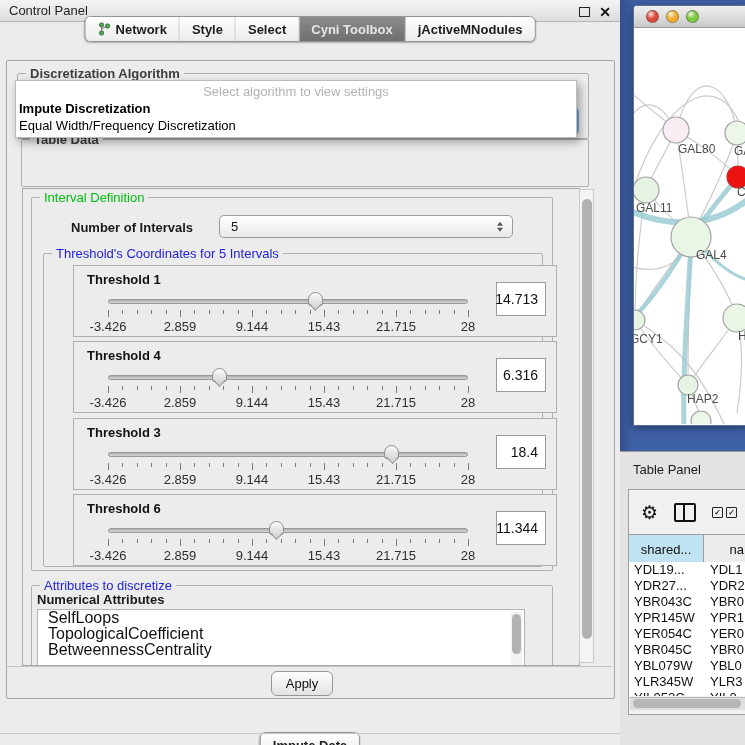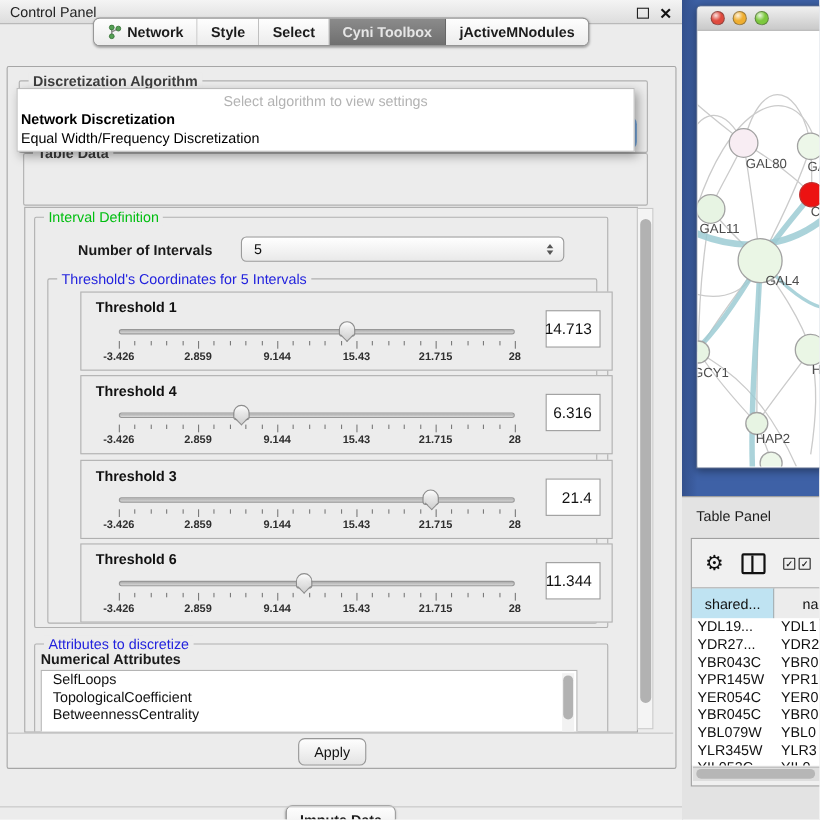--- a/index.html
+++ b/index.html
@@ -67,25 +67,25 @@
   .slider{position:absolute;left:34px;top:26px;width:360px;height:40px;}
   .track{position:absolute;left:0;top:7px;width:100%;height:5px;border:1px solid #979797;border-radius:4px;
          background:linear-gradient(#adadad,#d6d6d6);box-sizing:border-box;}
   .thumb{position:absolute;top:0px;width:15px;height:14px;margin-left:-8px;border:1px solid #8d8d8d;
          border-radius:8px 8px 3px 3px;background:linear-gradient(#fdfdfd,#d4d4d4);box-sizing:border-box;z-index:2;}
   .thumb::after{content:"";position:absolute;left:2.2px;top:7.2px;width:8px;height:8px;
          background:linear-gradient(135deg,#ececec,#cfcfcf);border-right:1px solid #8d8d8d;border-bottom:1px solid #8d8d8d;
          transform:rotate(45deg);}
   .tick{position:absolute;top:18px;width:1px;height:4px;background:#7a7a7a;}
   .tick.major{height:7px;}
-  .tlab{position:absolute;top:27px;transform:translateX(-50%);font-size:10px;font-weight:bold;color:#2e2e2e;white-space:nowrap;}
+  .tlab{position:absolute;top:27px;transform:translateX(-50%);font-size:13px;font-weight:normal;color:#2e2e2e;white-space:nowrap;}
   .valbox{position:absolute;right:10px;top:16px;width:50px;height:34px;border:1px solid #9a9a9a;background:#fff;
           display:flex;align-items:center;justify-content:flex-end;padding-right:7px;box-sizing:border-box;font-size:14px;color:#111;}
   #attr-list{left:36px;top:608px;width:486px;height:70px;background:#fff;border:1px solid #b4b4b4;overflow:hidden;}
-  .attr-item{padding-left:10px;line-height:16px;font-size:13px;color:#111;white-space:nowrap;}
+  .attr-item{padding-left:10px;line-height:16px;font-size:16px;color:#111;white-space:nowrap;}
   #attr-scroll{position:absolute;right:2px;top:2px;width:11px;height:54px;background:#f2f2f2;}
   #attr-thumb{position:absolute;left:1px;top:2px;width:9px;height:40px;background:#b2b2b2;border-radius:5px;}
 
   
   #apply-row{left:7px;top:666px;width:605px;border-top:1px solid #c2c2c2;}
   #apply-btn{left:271px;top:671px;width:60px;height:23px;border:1px solid #979797;border-radius:6px;
              background:linear-gradient(#fefefe,#e3e3e3);display:flex;align-items:center;justify-content:center;font-size:13px;color:#111;}
 
   
   #desktop{left:620px;top:0;width:125px;height:451px;background:linear-gradient(90deg,#33508c,#3e61a6 14px,#3e61a6);}
@@ -306,21 +306,21 @@
               <div class="tick" style="left: 92%;"></div>
               <div class="tick" style="left: 96%;"></div>
               <div class="tick major" style="left: 100%;"></div>
               <div class="tlab" style="left: 0%;">-3.426</div>
               <div class="tlab" style="left: 20%;">2.859</div>
               <div class="tlab" style="left: 40%;">9.144</div>
               <div class="tlab" style="left: 60%;">15.43</div>
               <div class="tlab" style="left: 80%;">21.715</div>
               <div class="tlab" style="left: 100%;">28</div>
             </div>
-            <div class="valbox">21.4</div>
+            <div class="valbox">18.4</div>
           </div>
           <div class="thr-panel" style="top: 305px;">
             <div class="thr-label">Threshold 6</div>
             <div class="slider">
               <div class="track"></div>
               <div class="thumb" style="left: 46.9993%;"></div>
               <div class="tick major" style="left: 0%;"></div>
               <div class="tick" style="left: 4%;"></div>
               <div class="tick" style="left: 8%;"></div>
               <div class="tick" style="left: 12%;"></div>
@@ -502,17 +502,17 @@
           </div>
         </div>
       <div id="tp-hscroll">
           <div id="tp-hthumb"></div>
         </div>
     </div>
   </div>
 
   <div id="algo-popup" class="abs">
     <div id="algo-placeholder">Select algorithm to view settings</div>
-    <div class="algo-option first">Network Discretization</div>
+    <div class="algo-option first">Impute Discretization</div>
     <div class="algo-option second">Equal Width/Frequency Discretization</div>
   </div>
 
 </div>
 
 </body></html>

